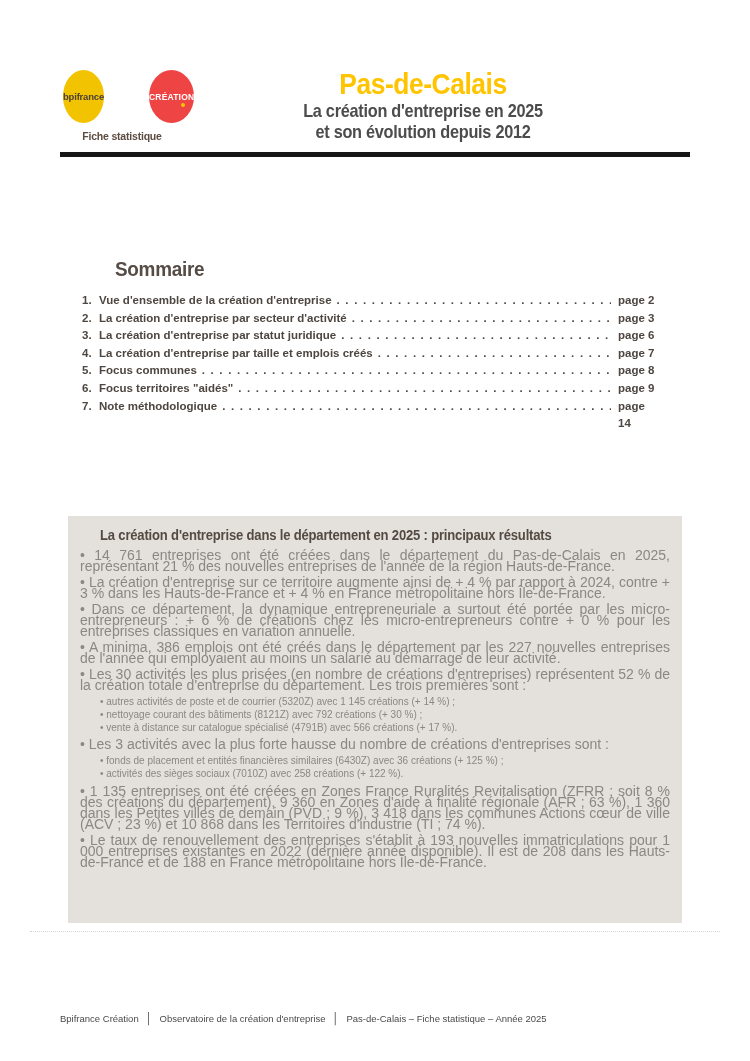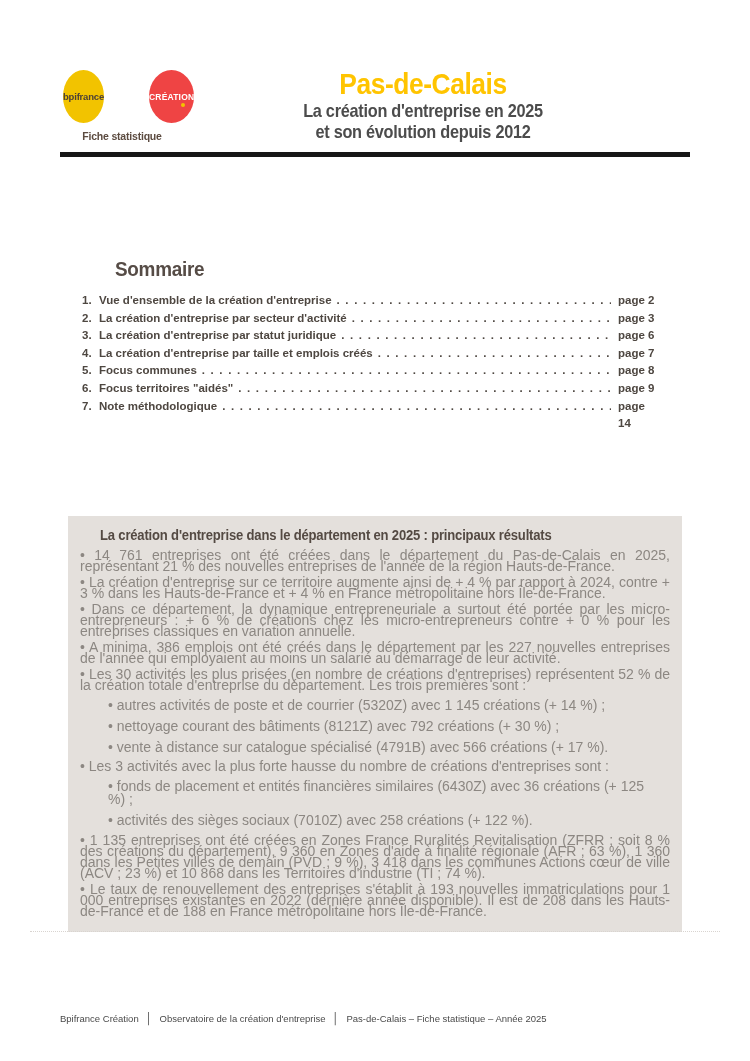--- a/index.html
+++ b/index.html
@@ -63,21 +63,21 @@
   }
   .results-box h3 {
     margin:2px 0 7px 20px; font-size:14.5px; font-weight:bold; color:#544A43;
     transform:scaleX(0.9); transform-origin:left center; letter-spacing:-0.2px;
   }
   .para {
     margin:5px 0; font-size:14px; line-height:11px; color:#8C8782;
     text-align:justify;
   }
   .sublist { margin:0 0 5px 20px; }
-  .sublist .subitem { margin:8px; font-size:14px; line-height:12.8px; color:#8C8782; text-align:left; }
+  .sublist .subitem { margin:0; font-size:10px; line-height:12.8px; color:#8C8782; text-align:left; }
 
   .pagebreak-line { position:absolute; left:30px; top:931px; width:690px; border-top:1px dotted #D9D4D0; }
 
   
   .footer { position:absolute; left:60px; top:1012px; font-size:9.5px; color:#4A4A4A; }
   .footer .sep { padding:0 7px; font-size:11px; color:#4A4A4A; }
 </style>
 </head>
 <body>
 

